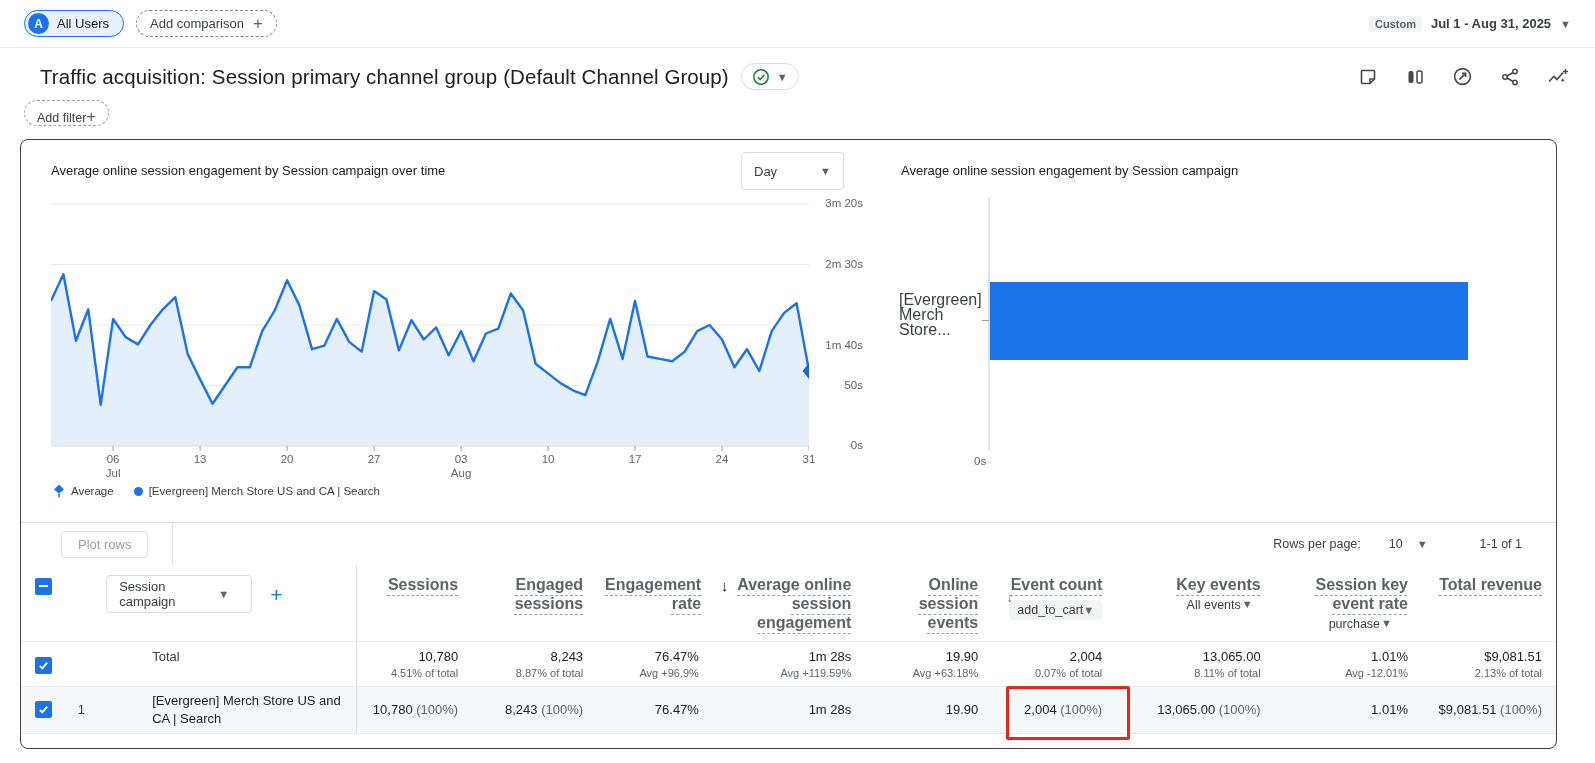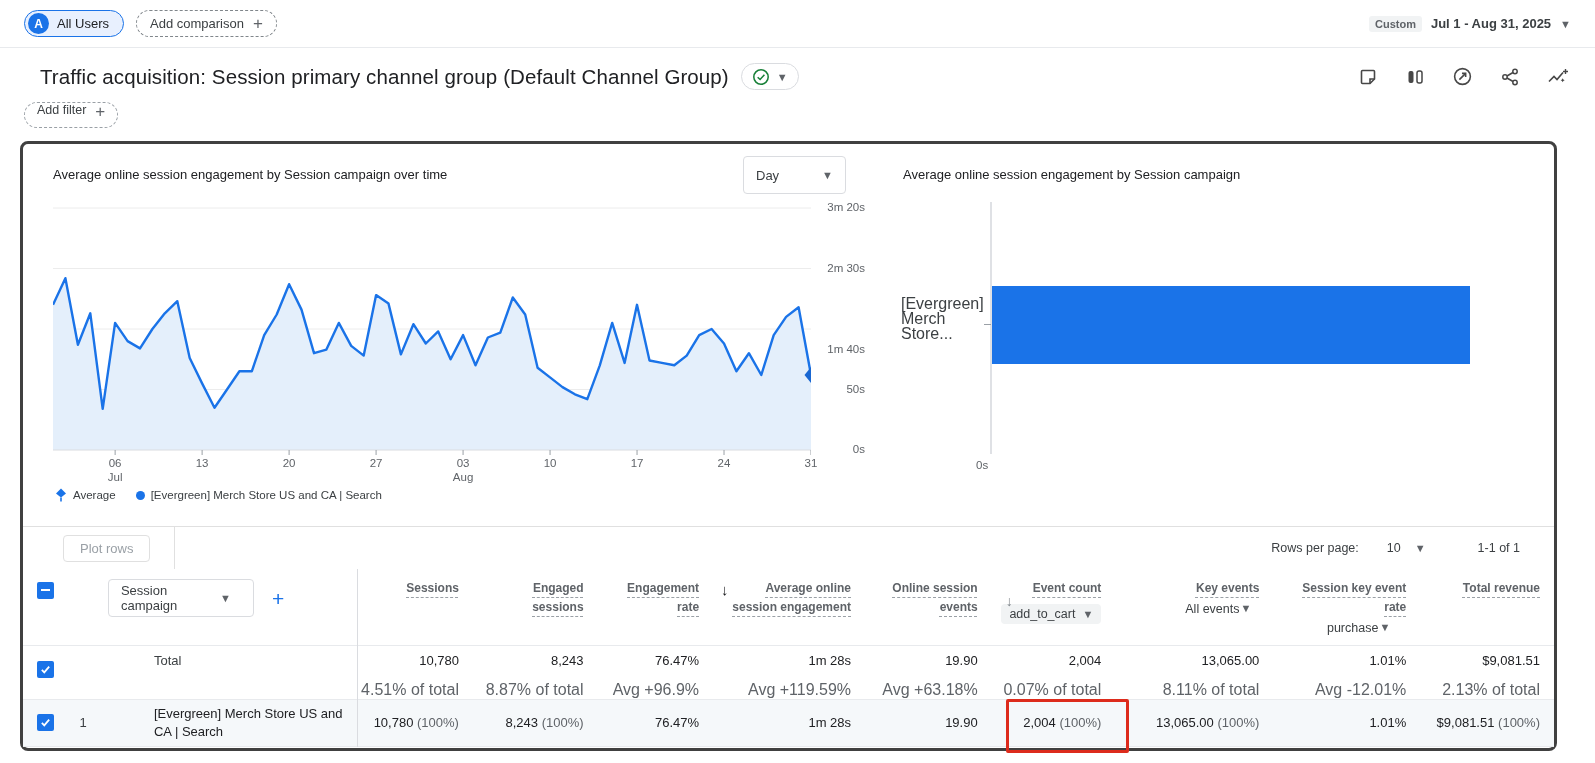--- a/index.html
+++ b/index.html
@@ -14,23 +14,23 @@
   .custombadge{background:#f1f3f4;color:#5f6368;font-size:11px;font-weight:700;padding:2px 6px;border-radius:3px}
   .datetext{font-size:13px;font-weight:700;color:#3c4043}
   .caret{color:#5f6368;font-size:11px}
   
   .titlebar{display:flex;align-items:center;padding:15px 26px 0 40px}
   .report-title{font-size:20.5px;font-weight:400;color:#202124;letter-spacing:.1px}
   .title-badge{display:flex;align-items:center;gap:7px;height:27px;padding:0 10px;border:1px solid #dadce0;border-radius:15px;margin-left:12px;cursor:pointer}
   .header-actions{margin-left:auto;display:flex;align-items:center;gap:27px}
   .header-actions svg{cursor:pointer;display:block}
   .filterbar{padding:10px 24px 0 24px}
-  .chip-filter{display:inline-flex;align-items:flex-start;gap:9px;height:26px;padding:0 12px;border:1px dashed #9aa0a6;border-radius:14px;font-size:12.5px;color:#3c4043;cursor:pointer;background:#fff}
-  
-  .card{position:relative;margin:13px 0 0 20px;width:1537px;height:610px;border:3px solid #404040;border-radius:8px;background:#fff}
+  .chip-filter{display:inline-flex;align-items:flex-end;height:26px;padding:0 12px;border:1px dashed #9aa0a6;border-radius:14px;font-size:12.5px;color:#3c4043;cursor:pointer;background:#fff}
+  
+  .card{position:relative;margin:13px 0 0 20px;width:1537px;height:610px;border:1px solid #404040;border-radius:8px;background:#fff}
   .charts{position:relative;height:382px}
   .chart-title{position:absolute;font-size:13px;color:#202124;font-weight:400}
   .sel-box{position:absolute;left:720px;top:12px;width:103px;height:38px;border:1px solid #dadce0;border-radius:4px;display:flex;align-items:center;padding:0 12px;font-size:13px;color:#3c4043;cursor:pointer;justify-content:space-between;background:#fff}
   #y-labels{position:absolute;left:794px;top:58px;width:48px;height:258px}
   .y-tick{position:absolute;right:0;font-size:11.5px;color:#5f6368;white-space:nowrap}
   #x-labels{position:absolute;left:30px;top:312px;width:758px;height:30px}
   .x-tick{position:absolute;transform:translateX(-50%);text-align:center;font-size:11.5px;color:#5f6368;line-height:14px}
   .legend{position:absolute;left:32px;top:344px;display:flex;align-items:center;gap:20px;font-size:11.5px;color:#3c4043}
   .legend-item{display:flex;align-items:center;gap:6px}
   .dot{width:9px;height:9px;border-radius:50%;background:#1a73e8}
@@ -50,35 +50,35 @@
   .toolbar-right{margin-left:auto;display:flex;align-items:center;margin-right:34px;font-size:12.5px;color:#3c4043}
   .rpp-label{color:#3c4043}
   .rpp-value{margin-left:28px;display:flex;align-items:center;gap:14px;cursor:pointer}
   .pagecount{margin-left:52px}
   
   table{border-collapse:collapse;table-layout:fixed;width:100%;font-size:13px}
   td,th{vertical-align:top;text-align:right;font-weight:400;padding:0}
   .sep{border-right:1px solid #dadce0}
   tr.hdr-row th{padding-top:10px;position:relative}
   tr.hdr-row{height:76px}
-  .hdr-label{display:inline-block;font-size:12px;font-weight:700;color:#5f6368;line-height:19px;text-decoration:underline dashed #9aa0a6 1px;text-underline-offset:5px;text-align:right}
+  .hdr-label{display:inline-block;font-size:16px;font-weight:700;color:#5f6368;line-height:19px;text-decoration:underline dashed #9aa0a6 1px;text-underline-offset:5px;text-align:right}
   .hdr-pad{padding-right:22px}
   .cb{width:17px;height:17px;border-radius:2px;background:#1a73e8;display:inline-flex;align-items:center;justify-content:center;cursor:pointer}
   .dimsel{width:146px;height:38px;border:1px solid #dadce0;border-radius:4px;display:flex;align-items:center;justify-content:space-between;padding:0 22px 0 12px;font-size:13px;color:#3c4043;cursor:pointer;background:#fff}
   .addcol{color:#1a73e8;font-size:21px;font-weight:400;cursor:pointer;line-height:1}
   .sort-arrow-dark{position:absolute;left:0px;top:12px;font-size:15px;color:#202124}
   .sort-arrow-gray{position:absolute;left:6px;top:24px;font-size:14px;color:#80868b}
-  .chip-sel{display:inline-flex;align-items:center;gap:7px;background:#f1f3f4;border-radius:4px;padding:3px 8px;font-size:12.5px;color:#3c4043;margin-top:6px;cursor:pointer}
+  .chip-sel{display:inline-flex;align-items:center;background:#f1f3f4;border-radius:4px;padding:3px 8px;font-size:12.5px;color:#3c4043;margin-top:6px;cursor:pointer}
   .plain-sel{display:inline-flex;align-items:flex-start;gap:1px;font-size:12.5px;color:#3c4043;margin-top:4px;cursor:pointer}
   tr.total-row{height:45px;border-top:1px solid #e8eaed}
   tr.total-row td{padding-top:7px}
   tr.data-row{height:47px;border-top:1px solid #e8eaed;border-bottom:1px solid #e8eaed;background:#f5f8fa}
   tr.data-row td{vertical-align:middle}
   .cellv{color:#202124}
-  .cellsub{font-size:16px;color:#5f6368;margin-top:13px}
+  .cellsub{font-size:11px;color:#5f6368;margin-top:3px}
   .pct{color:#5f6368}
   .num-pad{padding-right:22px}
   .rev-pad{padding-right:14px}
   .total-label{text-align:left;padding-left:56px;font-size:13px;color:#3c4043;padding-top:13px}
   .rowname{text-align:left;padding-left:56px;font-size:13px;color:#202124;line-height:18px}
   .rownum{text-align:left;padding-left:10px;font-size:13px;color:#3c4043}
   .cbcell{text-align:center;padding-left:14px;text-align:left}
   .eventcell{position:relative}
   .red-box{position:absolute;left:6px;right:-6px;top:-1px;bottom:-7px;border:3px solid #dd2b1c;border-radius:2px;pointer-events:none}
 </style>

